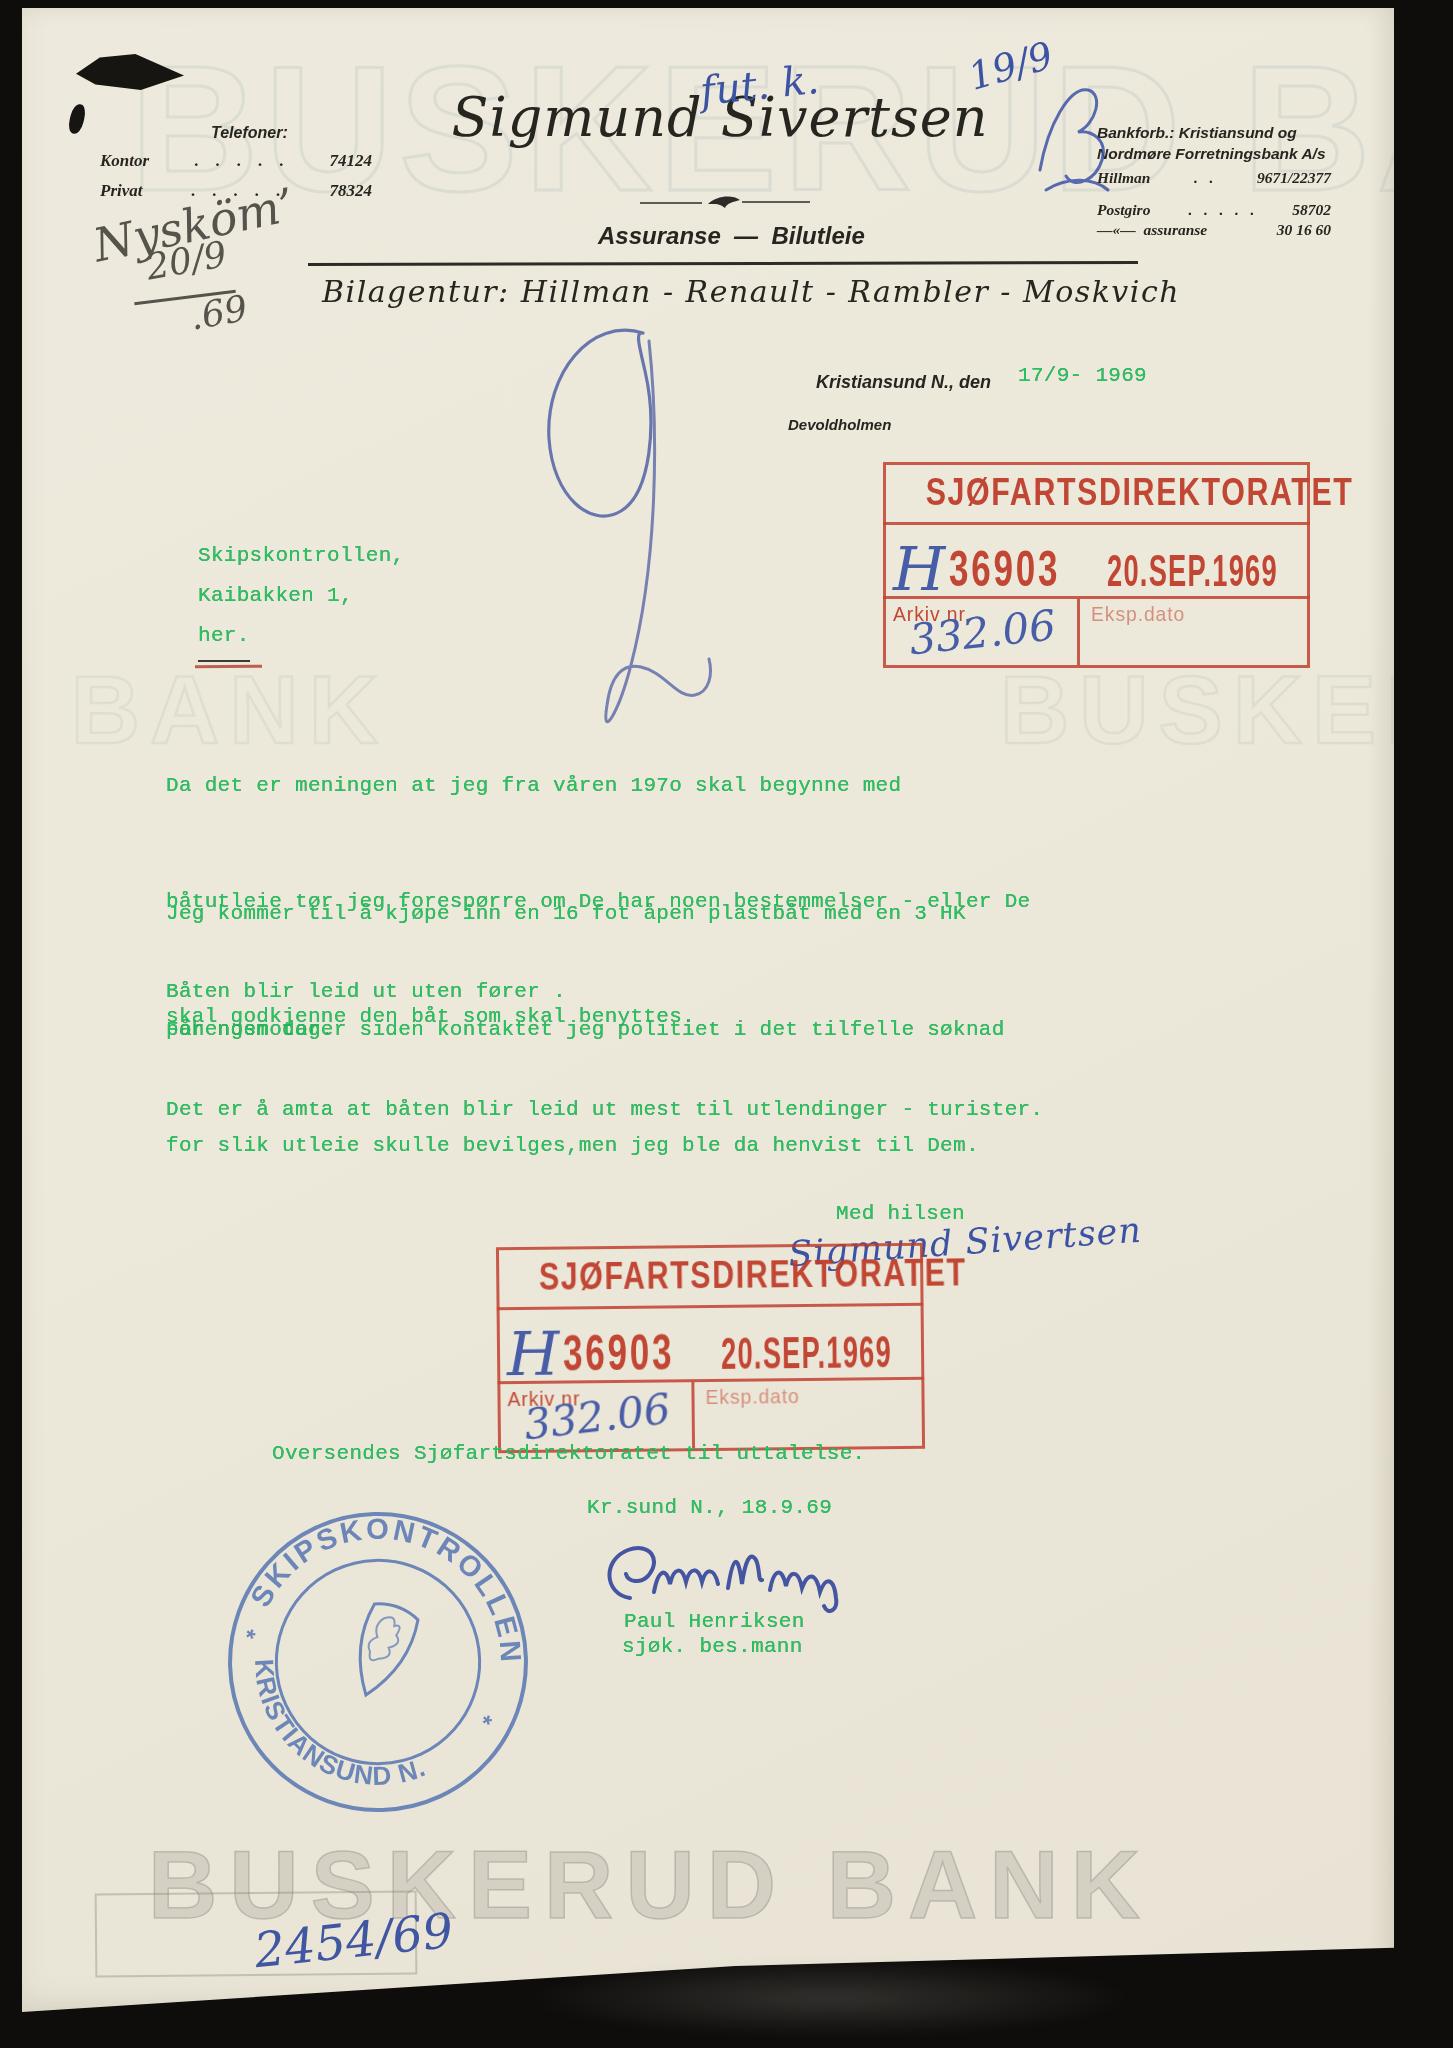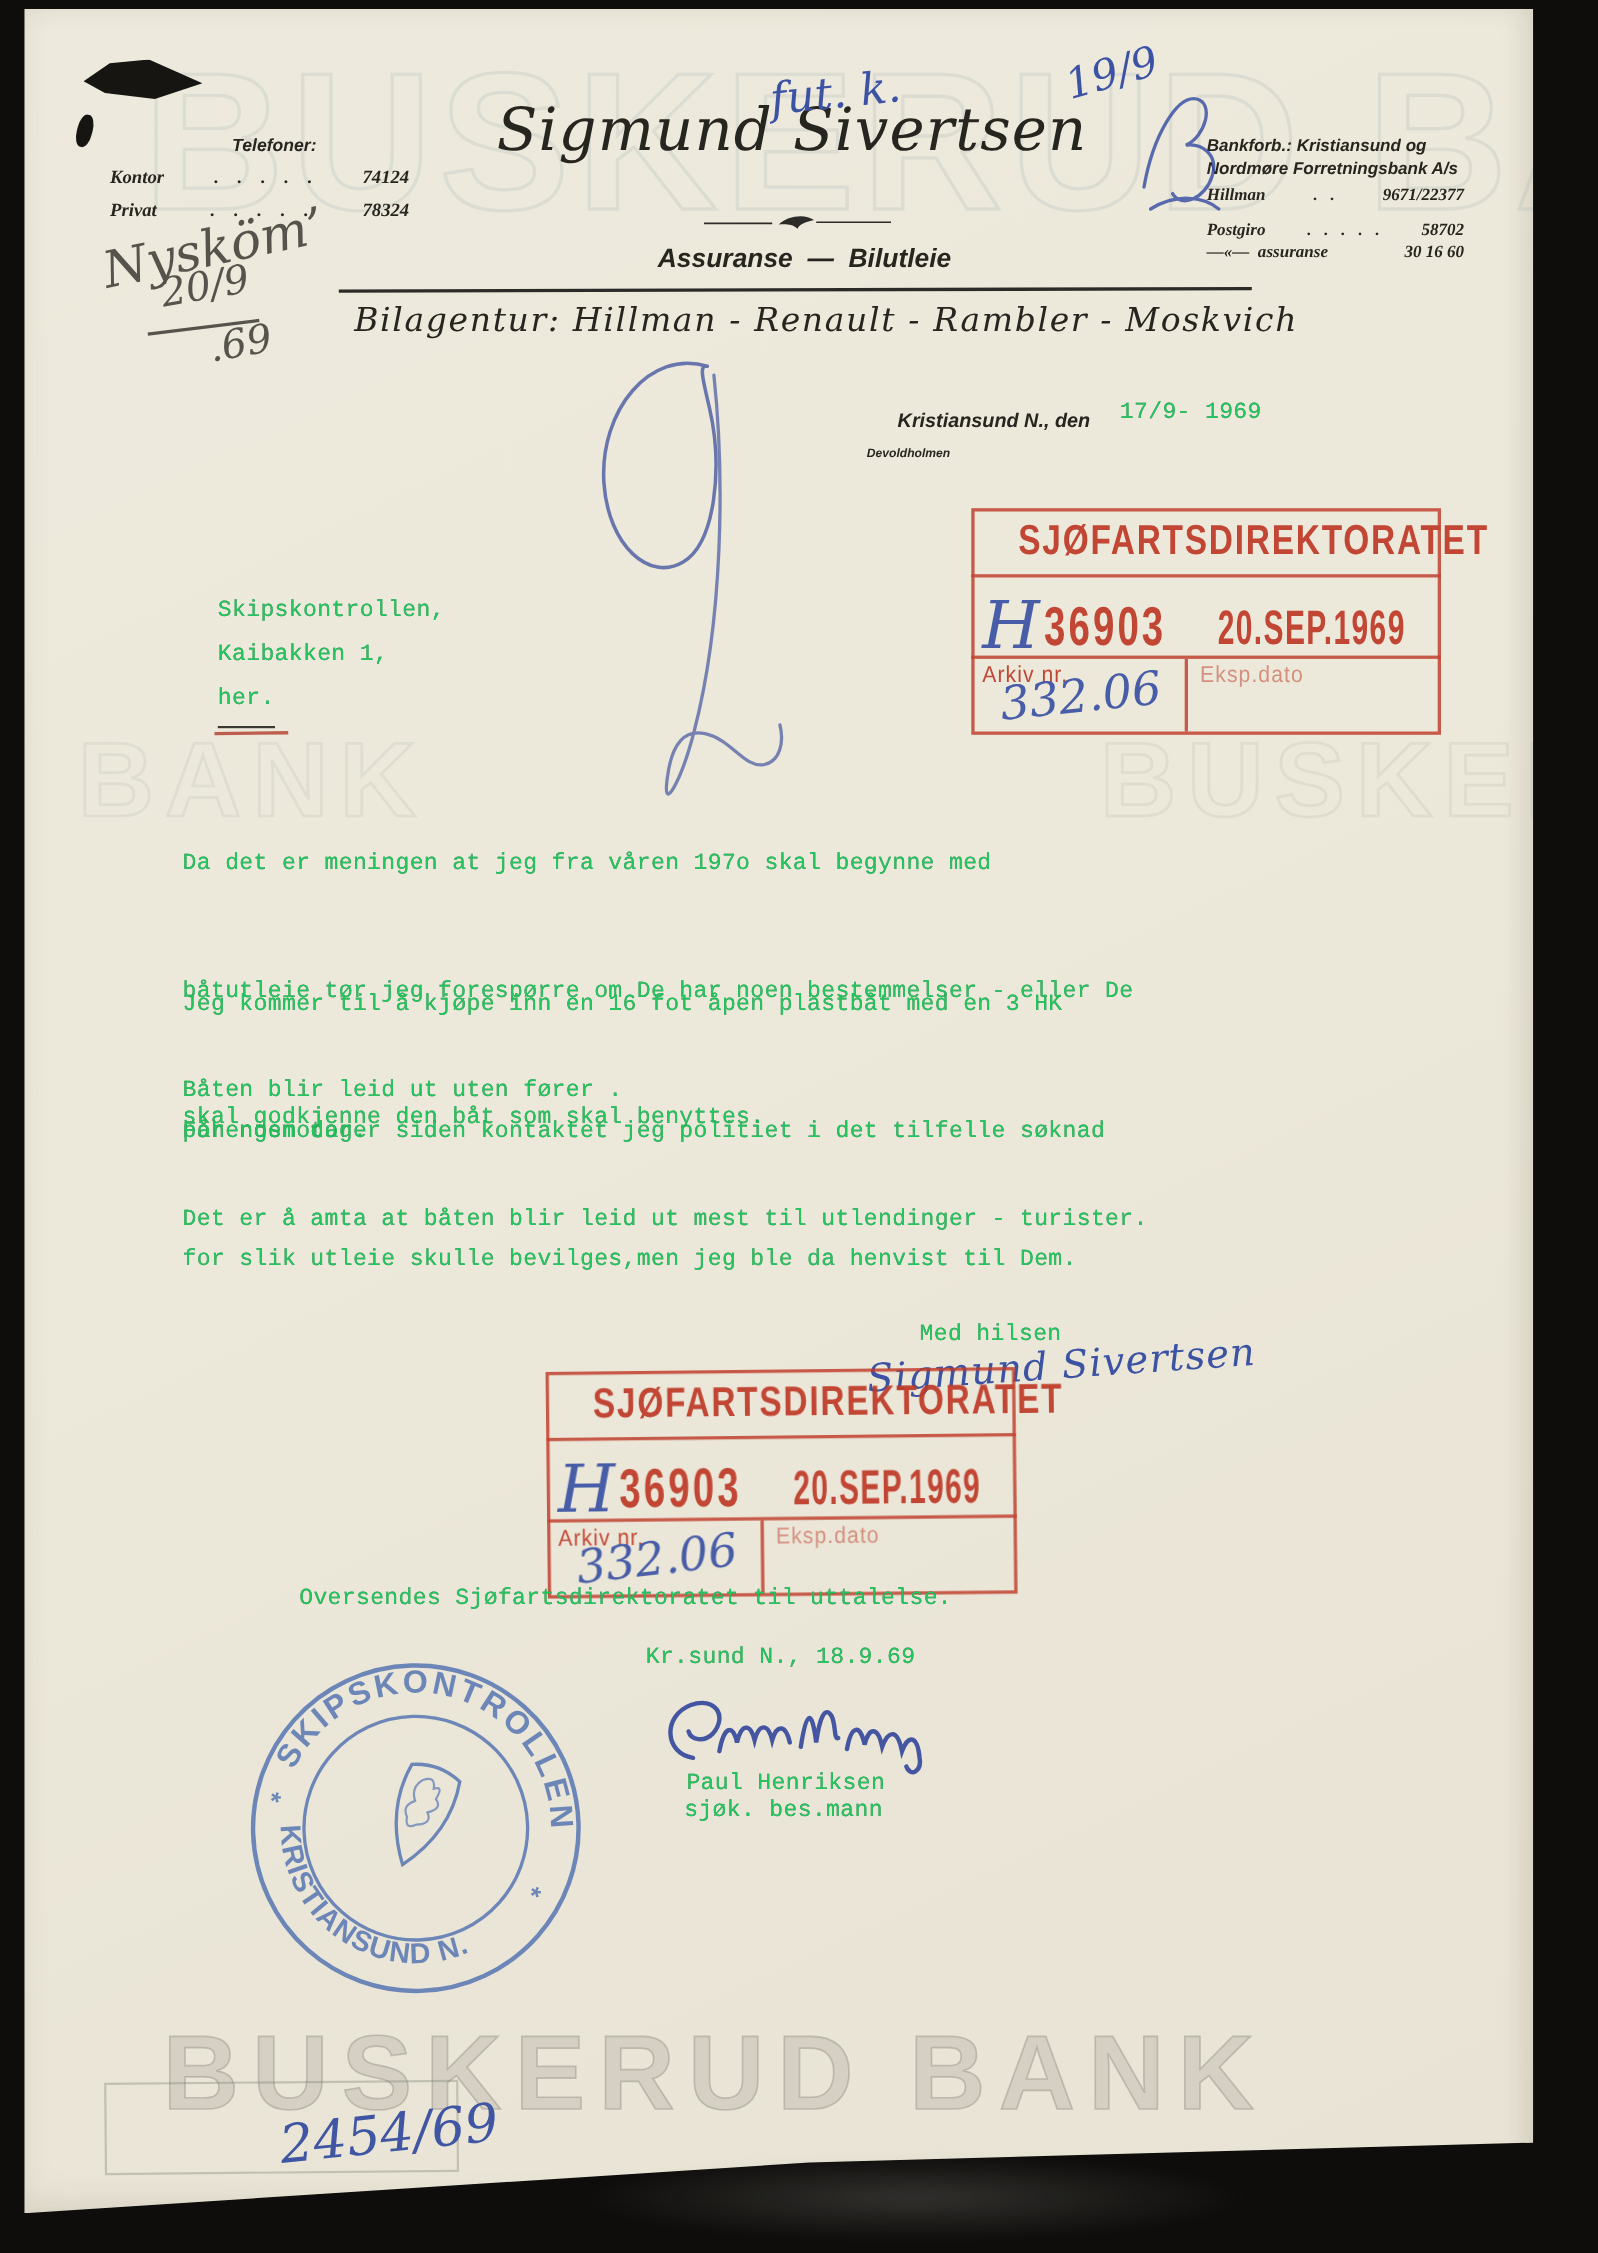--- a/index.html
+++ b/index.html
@@ -118,21 +118,21 @@
 
   <div class="abs pencil" style="left:92px;top:198px;font-size:46px;transform:rotate(-12deg)">Nysköm’</div>
   <div class="abs pencil" style="left:146px;top:240px;font-size:36px;transform:rotate(-10deg)">20/9</div>
   <div class="abs" style="left:134px;top:296px;width:102px;height:2.5px;background:#56534c;transform:rotate(-7deg)"></div>
   <div class="abs pencil" style="left:190px;top:292px;font-size:36px;transform:rotate(-10deg)">.69</div>
 
   <div class="abs" style="left:308px;top:262px;width:830px;height:3px;background:#2c2b28;transform:rotate(-.15deg)"></div>
   <div class="abs script" style="left:322px;top:274px;font-size:30px;letter-spacing:1.5px">Bilagentur: Hillman - Renault - Rambler - Moskvich</div>
 
   <div class="abs lhi" style="left:816px;top:372px;font-size:18px">Kristiansund N., den</div>
-  <div class="abs lhi" style="left:788px;top:406px;font-size:11px">Devoldholmen</div>
+  <div class="abs lhi" style="left:788px;top:416px;font-size:15px">Devoldholmen</div>
   <div class="abs mono" style="left:1018px;top:364px">17/9- 1969</div>
 
   <svg class="abs" style="left:505px;top:315px" width="270" height="460">
     <path d="M 138,18 C 86,2 40,58 44,124 C 48,182 86,214 116,196 C 146,178 152,108 140,56 C 134,30 130,16 138,18" fill="none" stroke="#4456a0" stroke-width="3.2" stroke-linecap="round" opacity=".78"></path>
     <path d="M 144,26 C 154,120 152,250 126,350 C 114,396 96,428 102,390 C 106,360 118,348 136,352 C 160,357 172,384 190,380 C 204,377 208,360 204,344" fill="none" stroke="#4456a0" stroke-width="3" stroke-linecap="round" opacity=".7"></path>
   </svg>
 
   <div class="rstamp" style="left:883px;top:462px">
     <div class="frame"></div>
     <div class="rs-line rs-h1"></div>

